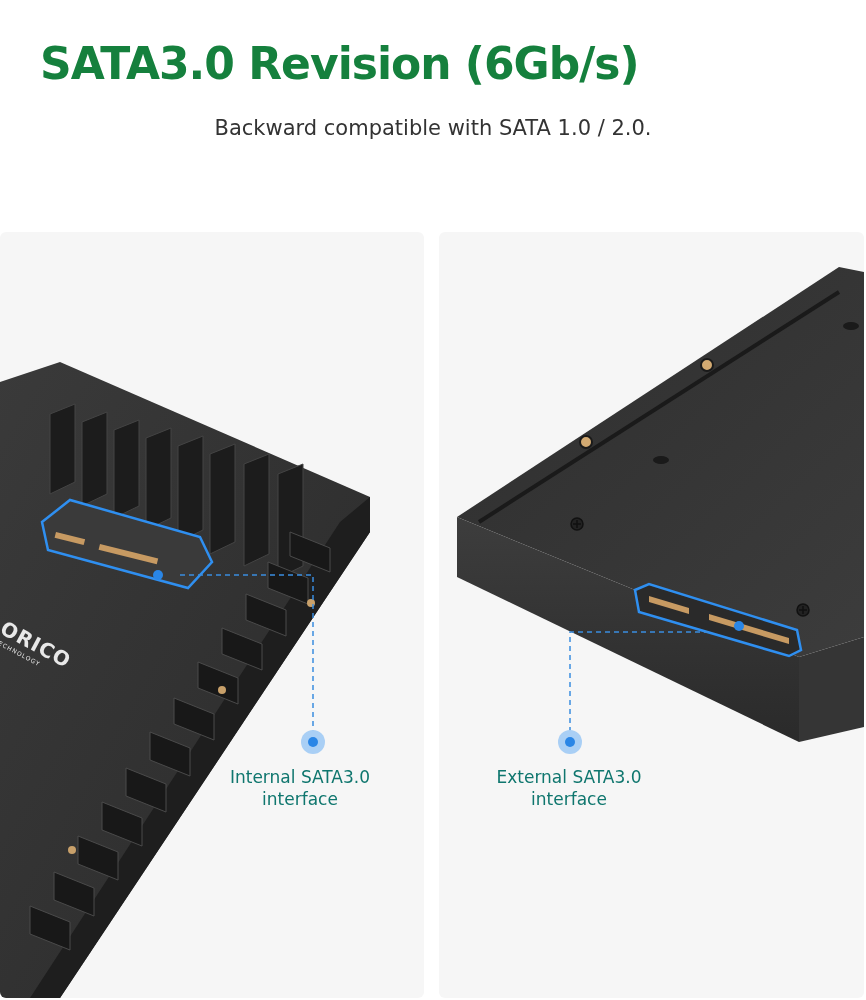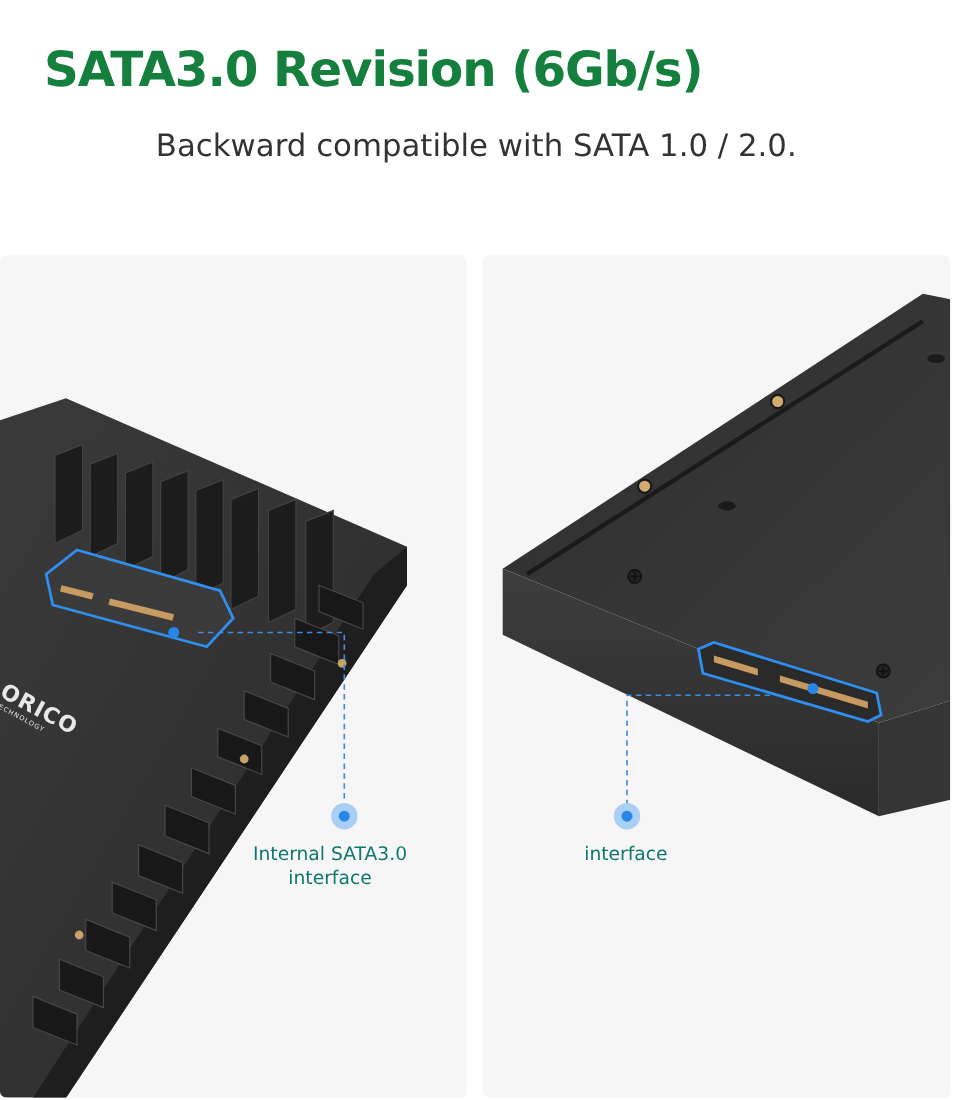--- a/index.html
+++ b/index.html
@@ -1,18 +1,18 @@
 <!DOCTYPE html>
 <html><head>
 <meta charset="utf-8">
 <style>
   html,body{margin:0;padding:0;background:#ffffff;}
   body{width:866px;height:1000px;position:relative;overflow:hidden;font-family:"DejaVu Sans","Liberation Sans",sans-serif;}
   .title{position:absolute;left:0;right:0;top:38px;text-align:left;font-size:44px;font-weight:bold;color:#15803d;letter-spacing:-1px;font-family:"DejaVu Sans",sans-serif;margin-left:40px;}
-  .subtitle{position:absolute;left:0;right:0;top:116px;text-align:center;font-size:28px;color:#333333;font-family:"DejaVu Sans",sans-serif;}
+  .subtitle{position:absolute;left:0;right:0;top:116px;text-align:center;font-size:21px;color:#333333;font-family:"DejaVu Sans",sans-serif;}
   .panel{position:absolute;top:232px;height:766px;background:#f6f6f6;border-radius:6px;overflow:hidden;}
   .panel.left{left:0;width:424px;}
   .panel.right{left:439px;width:425px;}
   .panel svg{position:absolute;left:0;top:0;}
   .label{position:absolute;text-align:center;font-size:17px;line-height:22px;color:#0f766e;font-family:"DejaVu Sans",sans-serif;}
   .dot{position:absolute;width:24px;height:24px;border-radius:50%;background:#a9cff5;}
   .dot::after{content:"";position:absolute;left:7px;top:7px;width:10px;height:10px;border-radius:50%;background:#2a86e6;}
 </style>
 </head>
 <body>
@@ -124,15 +124,16 @@
     <g fill="#c79a62">
       <polygon points="210,364 250,376 250,382 210,370"></polygon>
       <polygon points="270,382 350,406 350,412 270,388"></polygon>
     </g>
     <circle cx="300" cy="394" r="5" fill="#2a86e6"></circle>
 
     <polyline points="270,400 131,400 131,510" fill="none" stroke="#3a8de0" stroke-width="1.5" stroke-dasharray="5,4"></polyline>
   </svg>
   <div class="dot" style="left:119px;top:498px;"></div>
   <div class="label" style="left:20px;top:534px;width:220px;">
+    <div>External SATA3.0</div>
     <div>interface</div>
   </div>
 </div>
 
 </body></html>

